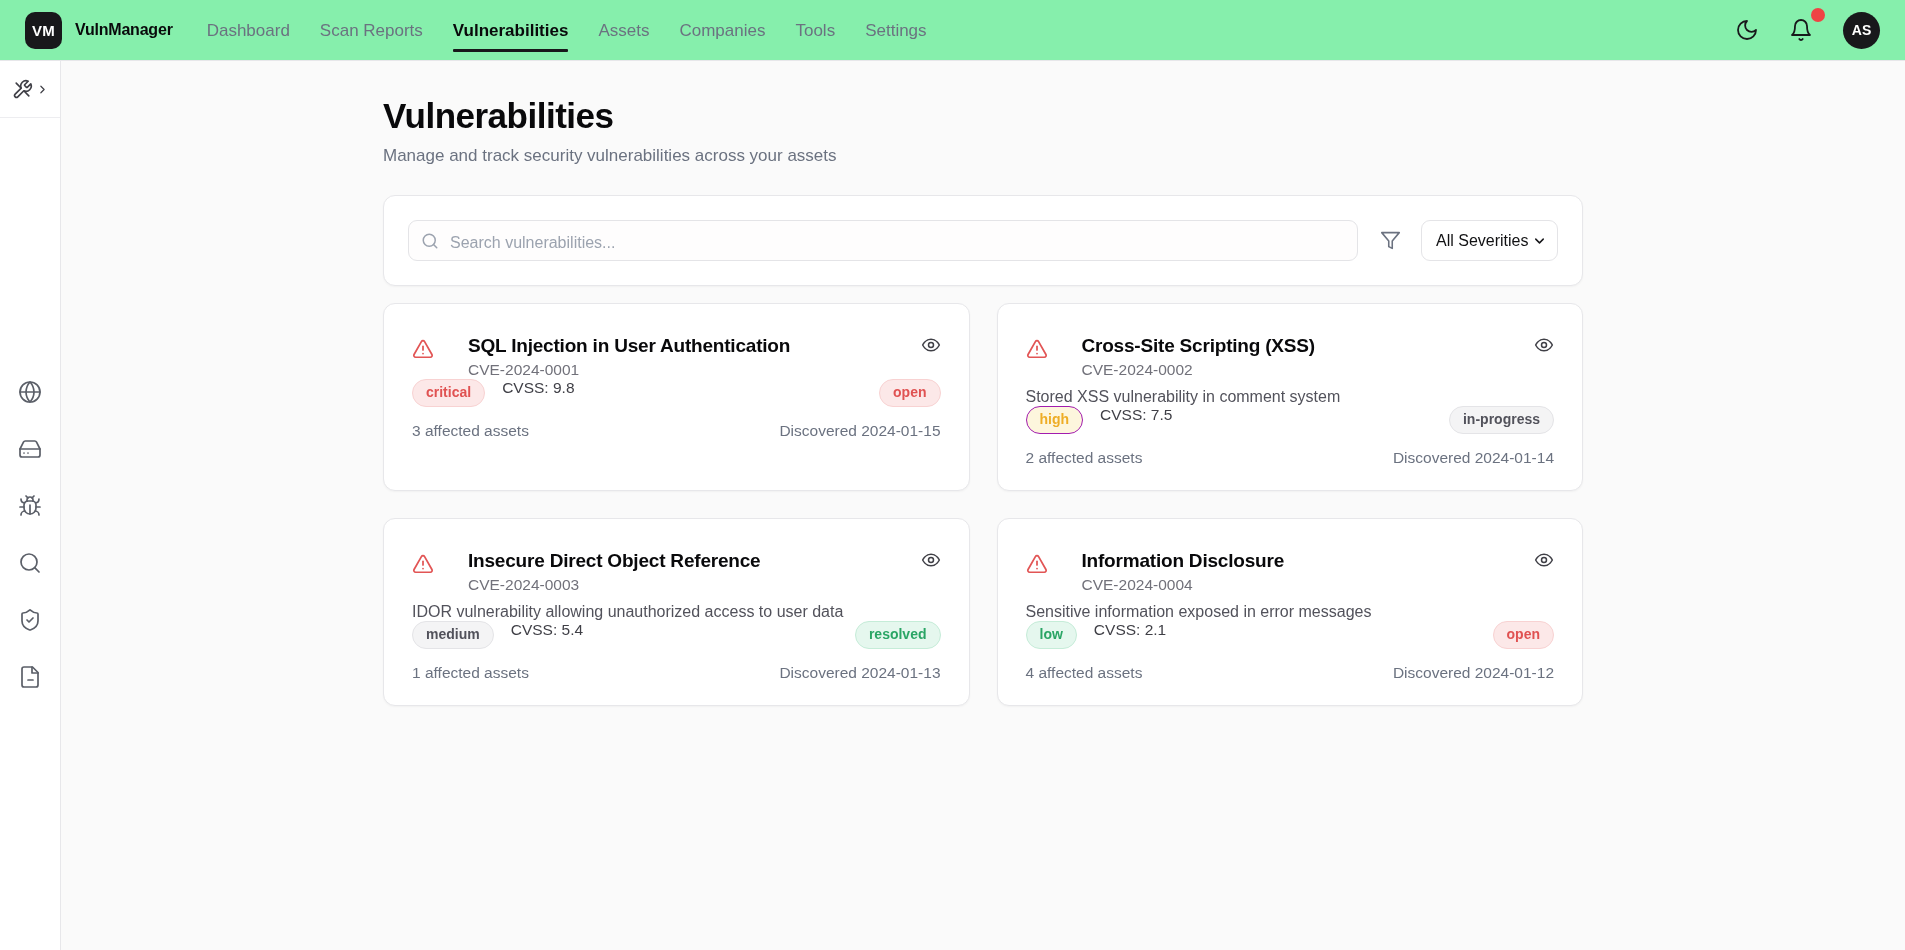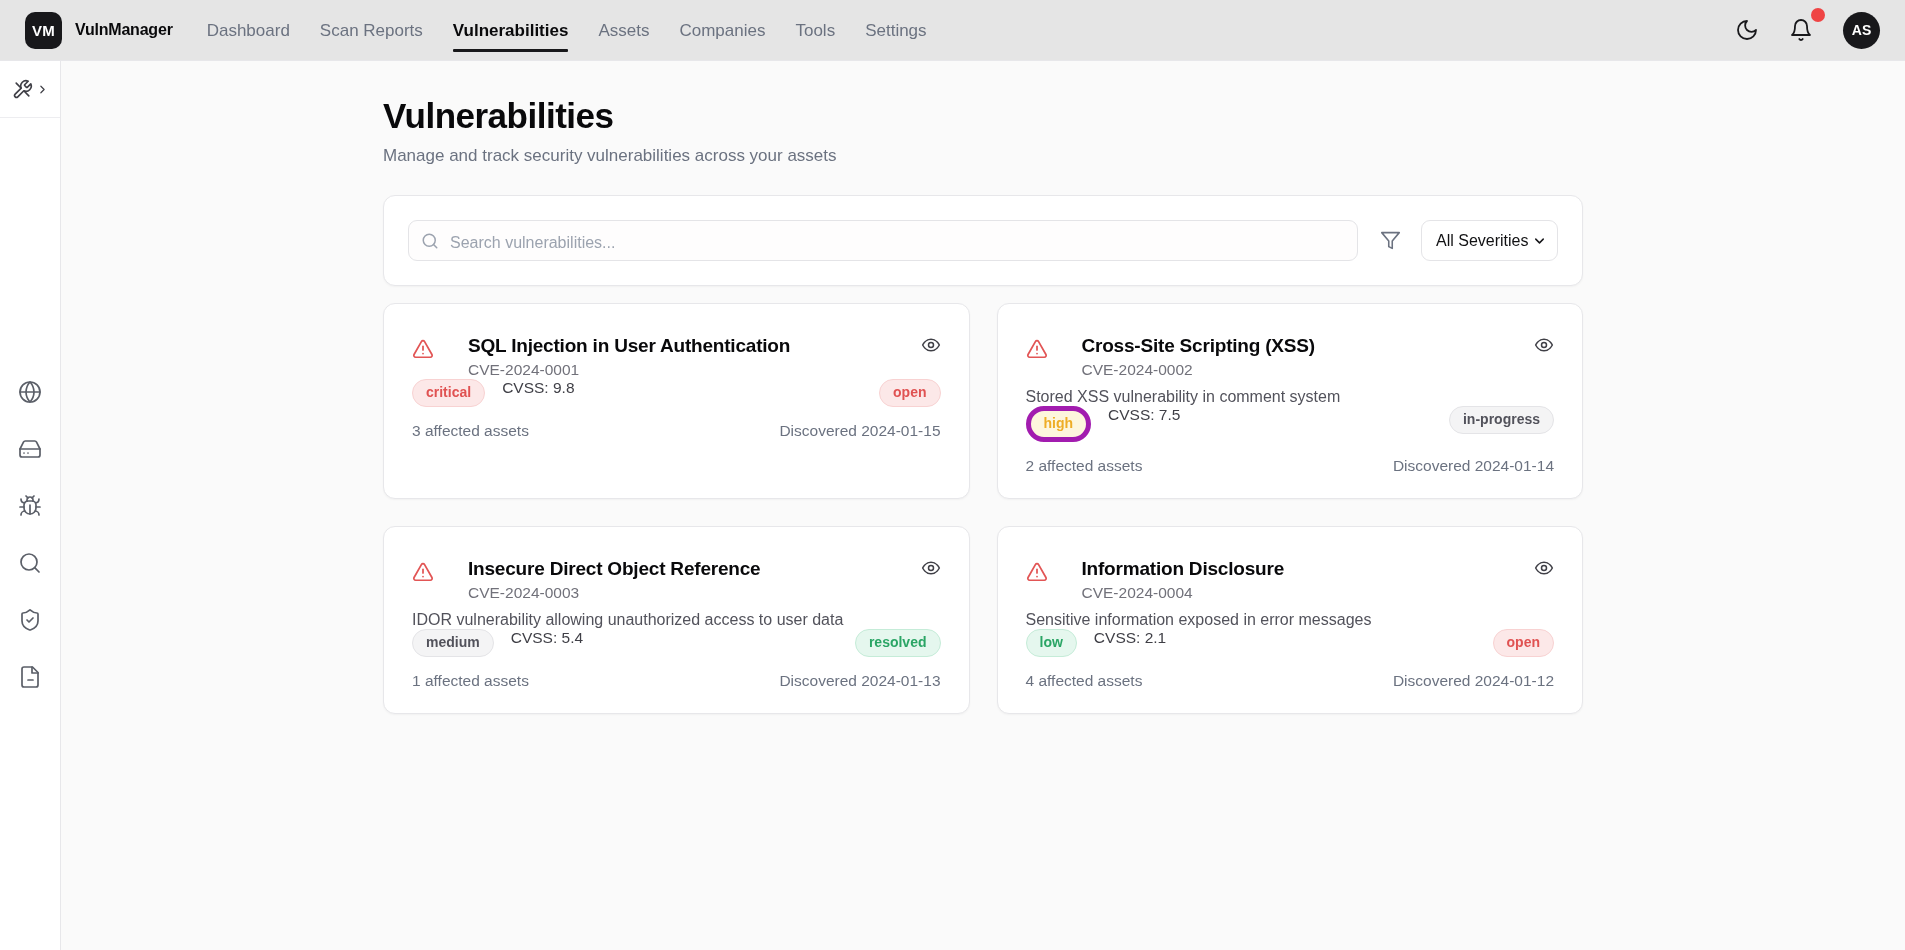--- a/index.html
+++ b/index.html
@@ -6,21 +6,21 @@
   html,body { width:1905px; height:950px; overflow:hidden; }
   body {
     font-family:"Liberation Sans","DejaVu Sans",sans-serif;
     background:#fafafa; color:#111113;
   }
   svg { display:block; }
 
   
   .topbar {
     position:fixed; top:0; left:0; right:0; height:61px;
-    background:#e5e5e5; border-bottom:1px solid #e7e7ea;
+    background:#86efac; border-bottom:1px solid #e7e7ea;
     display:flex; align-items:center; padding:0 25px; z-index:20;
   }
   .brand { display:flex; align-items:center; gap:13px; }
   .logo {
     width:37px; height:37px; border-radius:10px; background:#18181b;
     color:#fff; font-size:15px; font-weight:700;
     display:flex; align-items:center; justify-content:center; letter-spacing:.3px;
   }
   .brand-name { font-size:16px; font-weight:700; color:#09090b; letter-spacing:-.2px; }
 
@@ -116,21 +116,21 @@
   .vuln-title { font-size:19px; font-weight:700; color:#09090b; letter-spacing:-.2px; }
   .cve { margin-top:4px; font-size:15.5px; color:#71717a; }
   .eye-btn { margin-left:auto; background:none; border:none; padding:0; cursor:pointer; color:#3f3f46; }
   .desc { margin-top:9px; font-size:16px; color:#52525b; }
   .badges { display:flex; align-items:flex-start; }
   .pill {
     display:inline-block; padding:3px 13px 4px; border-radius:999px;
     font-size:14px; font-weight:600; line-height:19px; white-space:nowrap;
   }
   .pill-red    { background:#fce8e8; border:1px solid #f8d2d2; color:#e05252; }
-  .pill-yellow { background:#fdf6dd; border:5px solid #a21caf; color:#eead26; }
+  .pill-yellow { background:#fdf6dd; border:1px solid #a21caf; color:#eead26; }
   .pill-gray   { background:#f4f4f5; border:1px solid #e4e4e7; color:#52525b; }
   .pill-green  { background:#e5f7ee; border:1px solid #c5ecd8; color:#2aa565; }
   .cvss { margin-left:17px; font-size:15.5px; color:#3f3f46; }
   .badges .status { margin-left:auto; }
   .card-foot {
     margin-top:15px; display:flex; justify-content:space-between;
     font-size:15.5px; color:#6b7280;
   }
 </style>
 </head>

